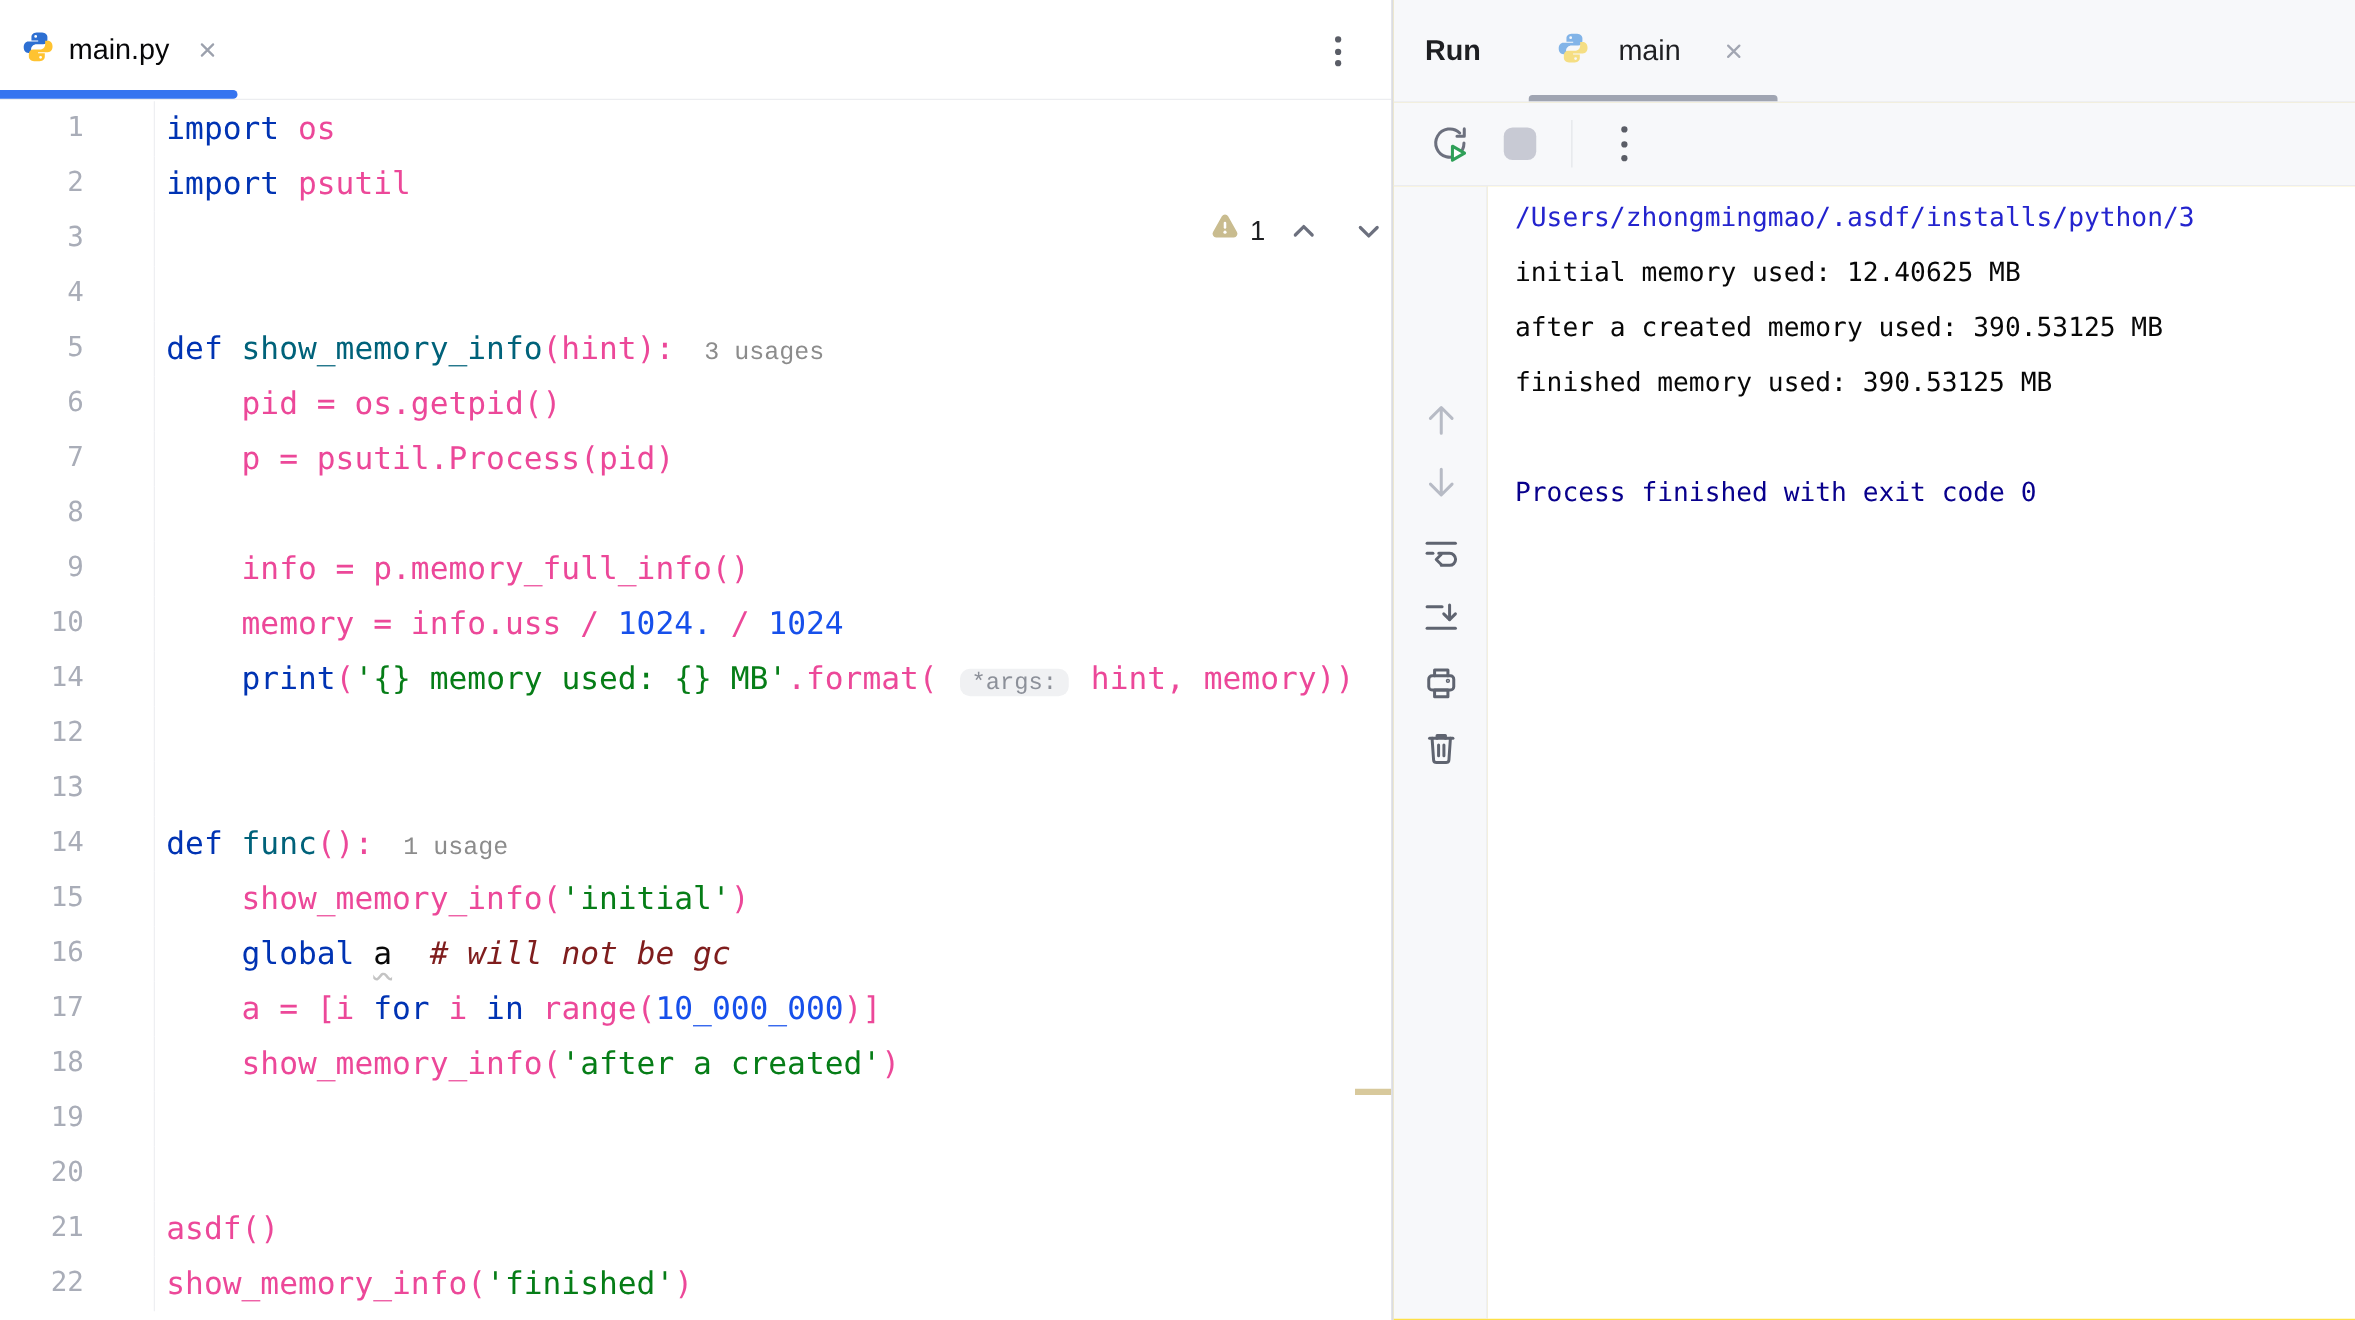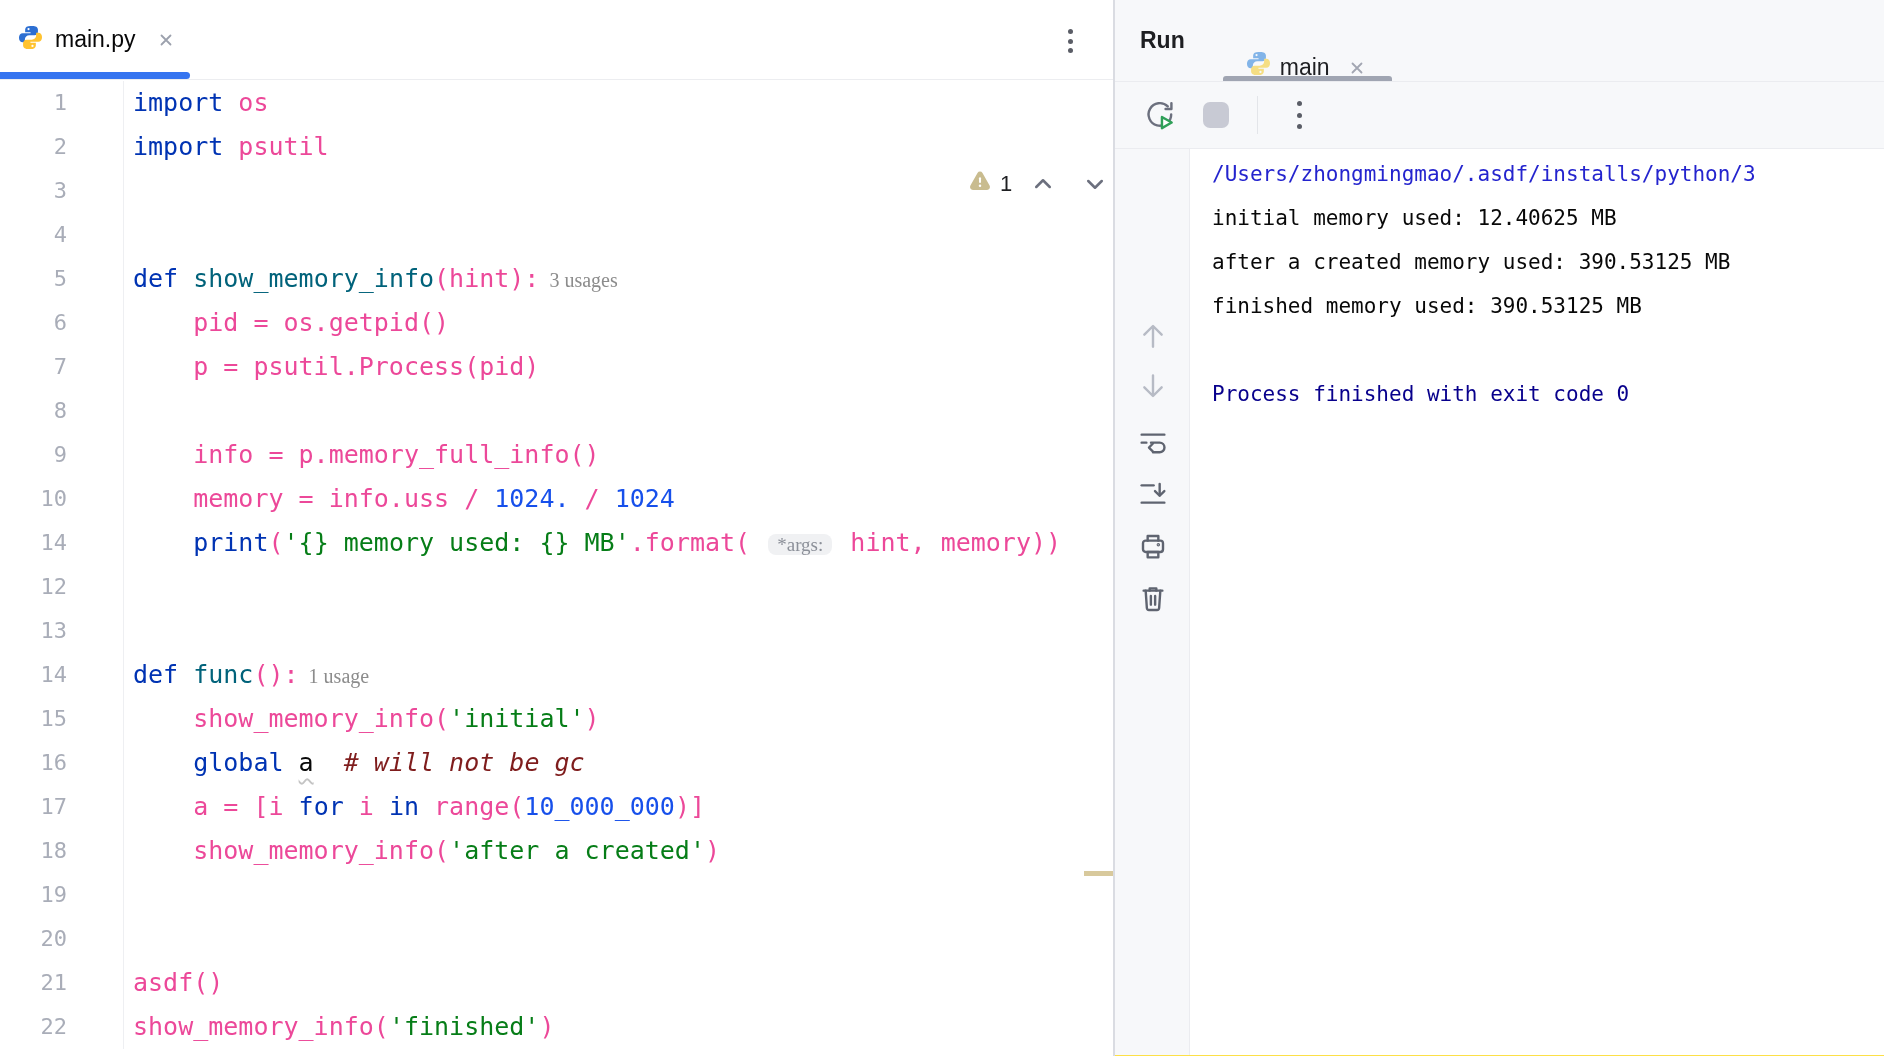--- a/index.html
+++ b/index.html
@@ -24,35 +24,35 @@
     font-family:"DejaVu Sans Mono","Liberation Mono",monospace; font-size:25px; }
   .ln { width:124px; flex:0 0 124px; text-align:right; padding-right:56px;
     border-right:1px solid #EEEFF2; color:#A9ADB8; font-size:22px; }
   .ct { padding-left:9px; }
   .tk-kw { color:#0033B3; }
   .tk-fn { color:#00627A; }
   .tk-str { color:#067D17; }
   .tk-num { color:#1750EB; }
   .tk-cmt { color:#7f1d1d; font-style:italic; }
   .tk-pl { color:#ec4899; }
-  .tk-us { color:#8C8C8C; font-family:Liberation Serif, serif; font-size:20px; }
-  .tk-chip { background:#F0F1F3; color:#8C9099; font-family:Liberation Serif, serif;
+  .tk-us { color:#8C8C8C; font-family:Liberation Mono, monospace; font-size:20px; }
+  .tk-chip { background:#F0F1F3; color:#8C9099; font-family:Liberation Mono, monospace;
     font-size:19px; border-radius:8px; padding:0 9px; margin:0 3px; }
   .tk-wavy { color:#080808; text-decoration:underline wavy #C4C4C4 1.5px; text-underline-offset:7px; }
 
   .inspection-widget { position:absolute; left:968px; top:90px; display:flex; align-items:center; gap:8px; }
   .inspection-count { font-size:22px; color:#1E1F22; margin-right:8px; }
   .chev-btn { display:flex; align-items:center; justify-content:center; width:30px; height:28px; cursor:pointer; }
   .stripe-mark { position:absolute; left:1084px; top:791px; width:29px; height:5px; background:#D8C99C; }
 
   
   .run-pane { position:absolute; left:1115px; top:0; width:769px; height:1056px; background:#fde047; }
   .run-header { position:relative; display:flex; align-items:center; height:82px; border-bottom:1px solid #EBECF0; background:#F7F8FA; padding-left:25px; }
   .run-title { font-size:23px; font-weight:700; color:#1E1F22; }
-  .run-tab { position:relative; display:flex; align-items:flex-end; height:100%; margin-left:38px; padding:0 22px; gap:8px; cursor:pointer; }
+  .run-tab { position:relative; display:flex; align-items:center; height:100%; margin-left:38px; padding:0 22px; gap:23px; cursor:pointer; }
   .run-tab .tab-title { font-size:23px; color:#1E1F22; font-weight:400; }
   .run-tab-underline { position:absolute; left:0; bottom:0; width:100%; height:5px; background:#A0A5B2; border-radius:3px 3px 0 0; }
 
   .run-toolbar { display:flex; align-items:center; height:67px; border-bottom:1px solid #EBECF0; background:#F7F8FA; padding-left:26px; gap:18px; }
   .tool-btn { display:flex; align-items:center; justify-content:center; width:38px; height:38px; cursor:pointer; border-radius:6px; }
   .stop-square { width:26px; height:26px; background:#C8CAD4; border-radius:7px; }
   .toolbar-sep { width:1px; height:38px; background:#E3E5E9; margin:0 4px; }
   .run-kebab { display:flex; flex-direction:column; justify-content:space-between; align-items:center; height:32px; padding:2px 0; width:24px; cursor:pointer; }
   .run-kebab i { width:5px; height:5px; border-radius:50%; background:#5A5D66; }
 

